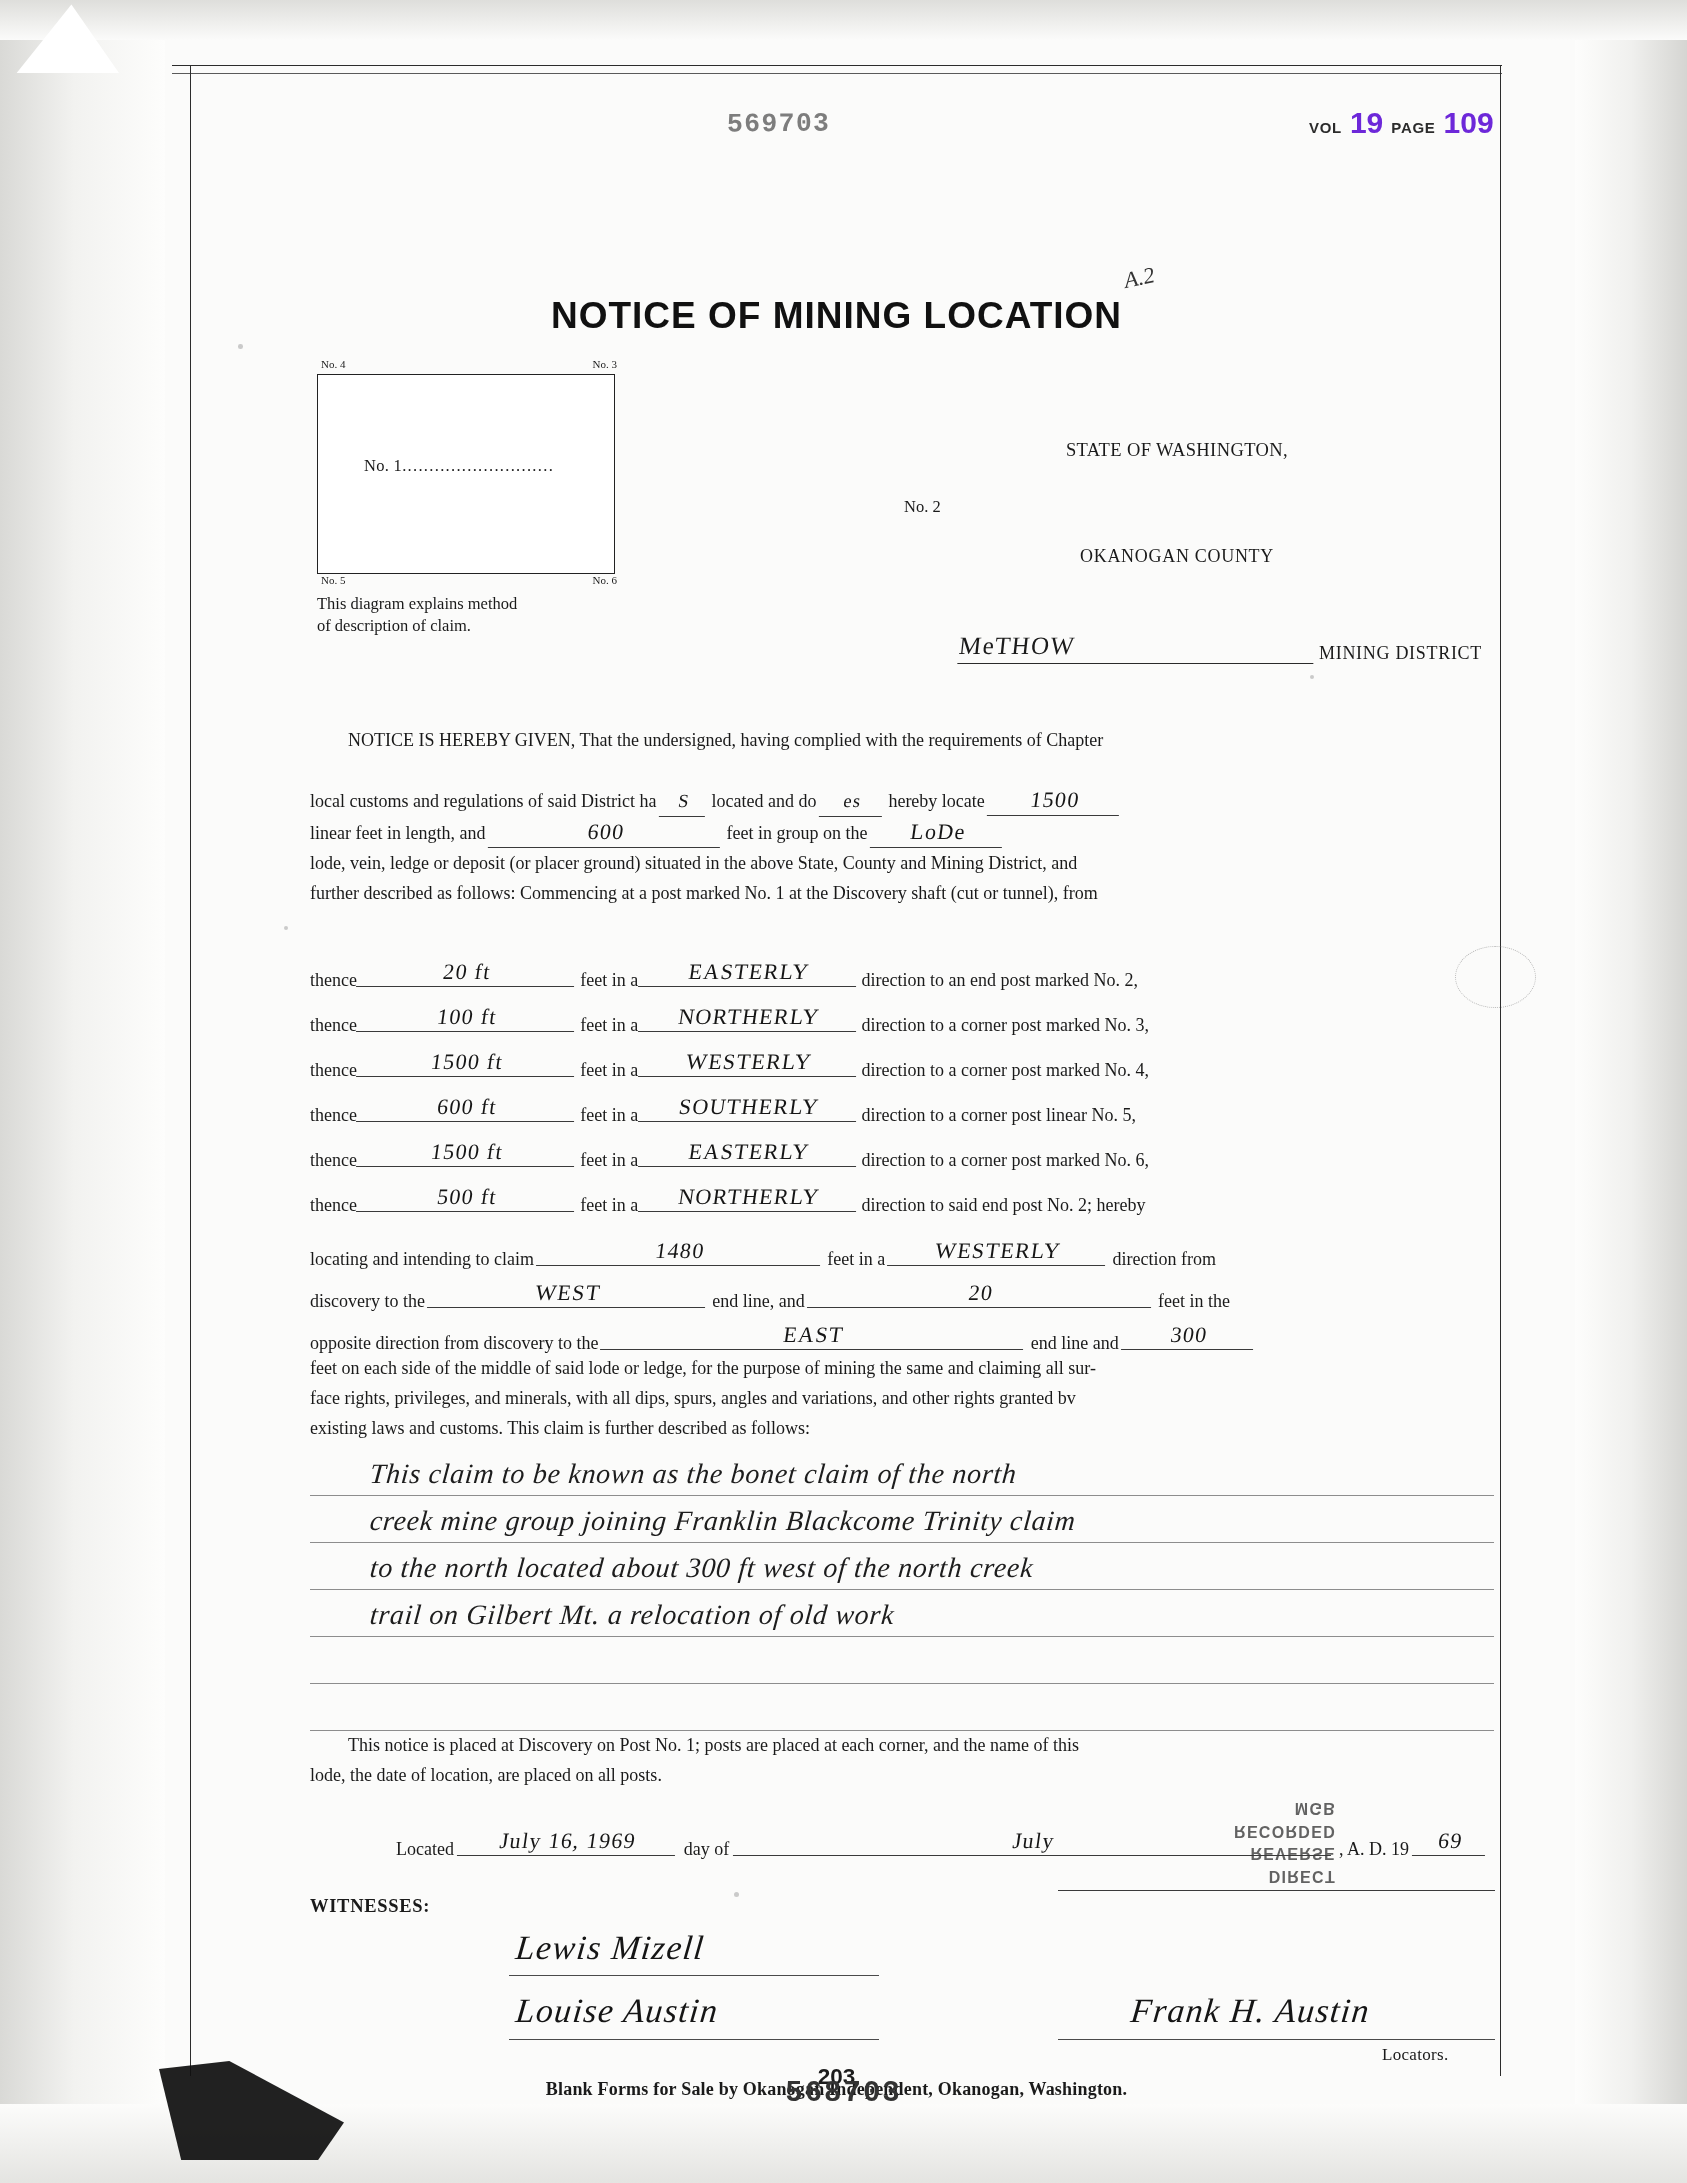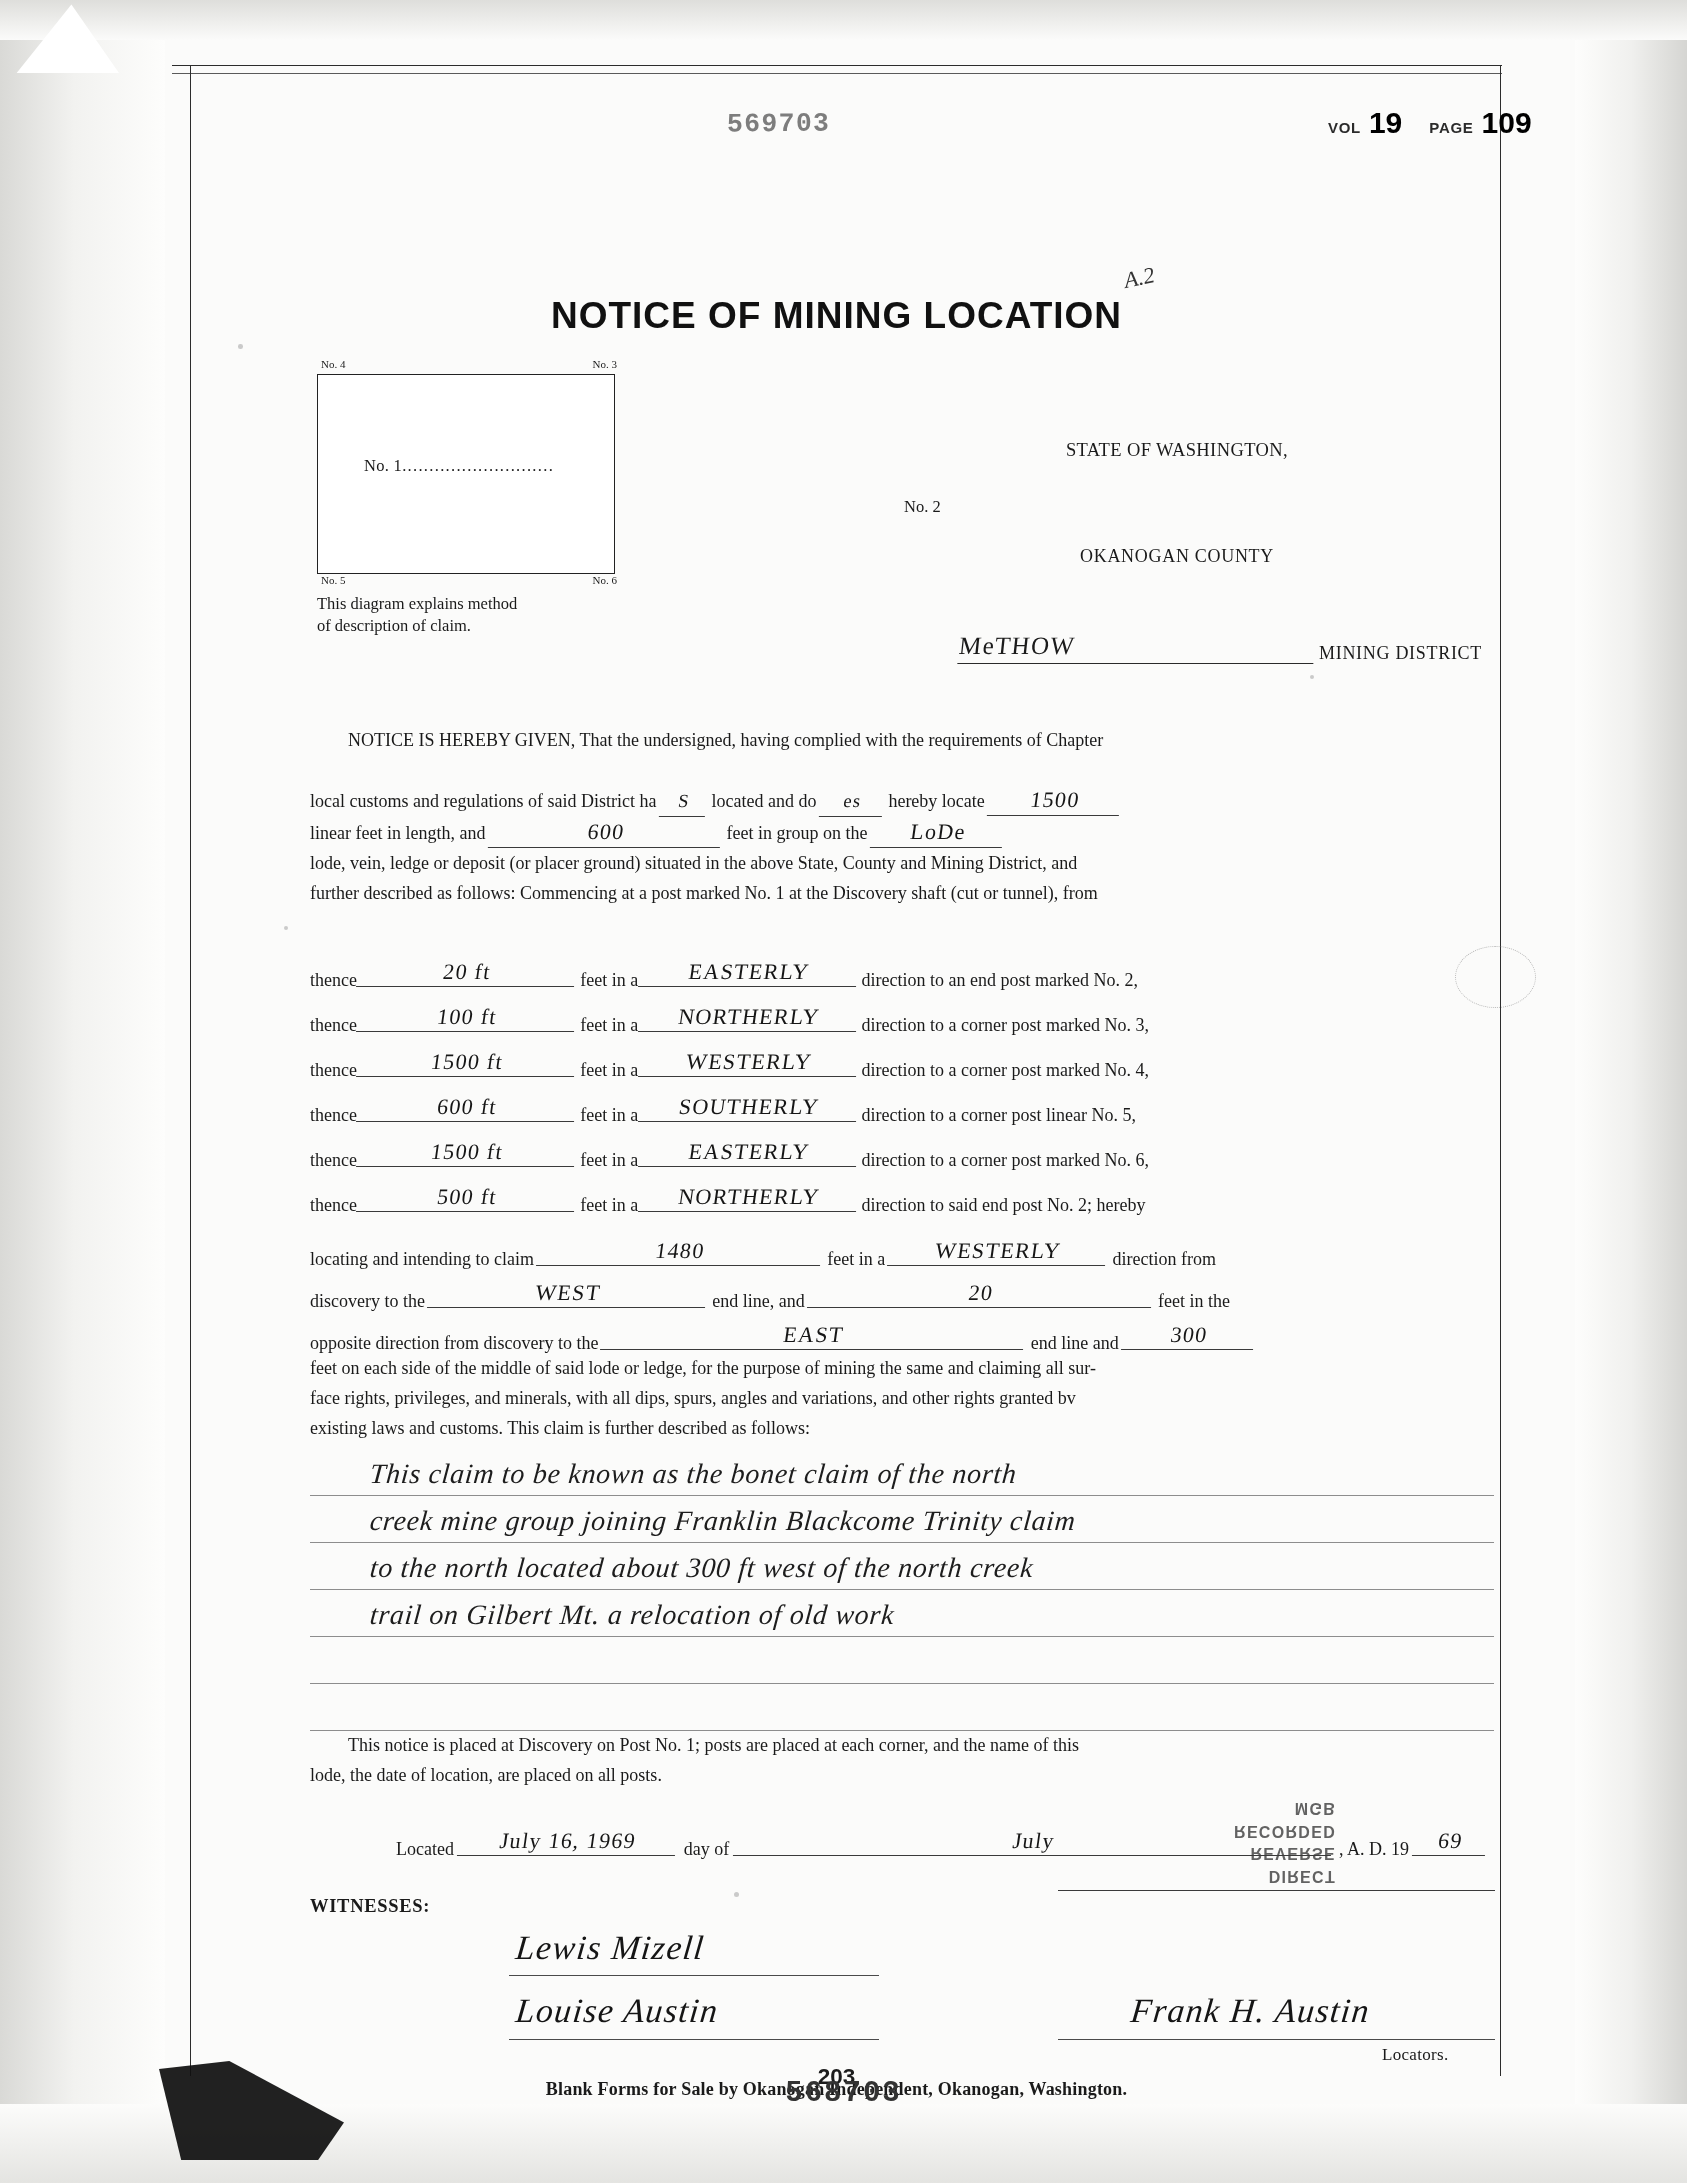--- a/index.html
+++ b/index.html
@@ -108,27 +108,26 @@
     display: flex;
     align-items: baseline;
     gap: 8px;
   }
   #vol-block .lbl {
     font-family: "Liberation Sans", sans-serif;
     font-size: 15px;
     font-weight: 700;
     letter-spacing: 0.7px;
     color: #2b2b2b;
-    margin-left: 19px;
   }
   #vol-block .num {
     font-family: "Liberation Sans", sans-serif;
     font-size: 30px;
     font-weight: 700;
-    color: #000000;
+    color: #6d28d9;
   }
 
   #doc-title {
     position: absolute;
     left: 0; right: 0;
     top: 255px;
     text-align: center;
     font-family: "Liberation Sans", sans-serif;
     font-size: 37px;
     font-weight: 700;

